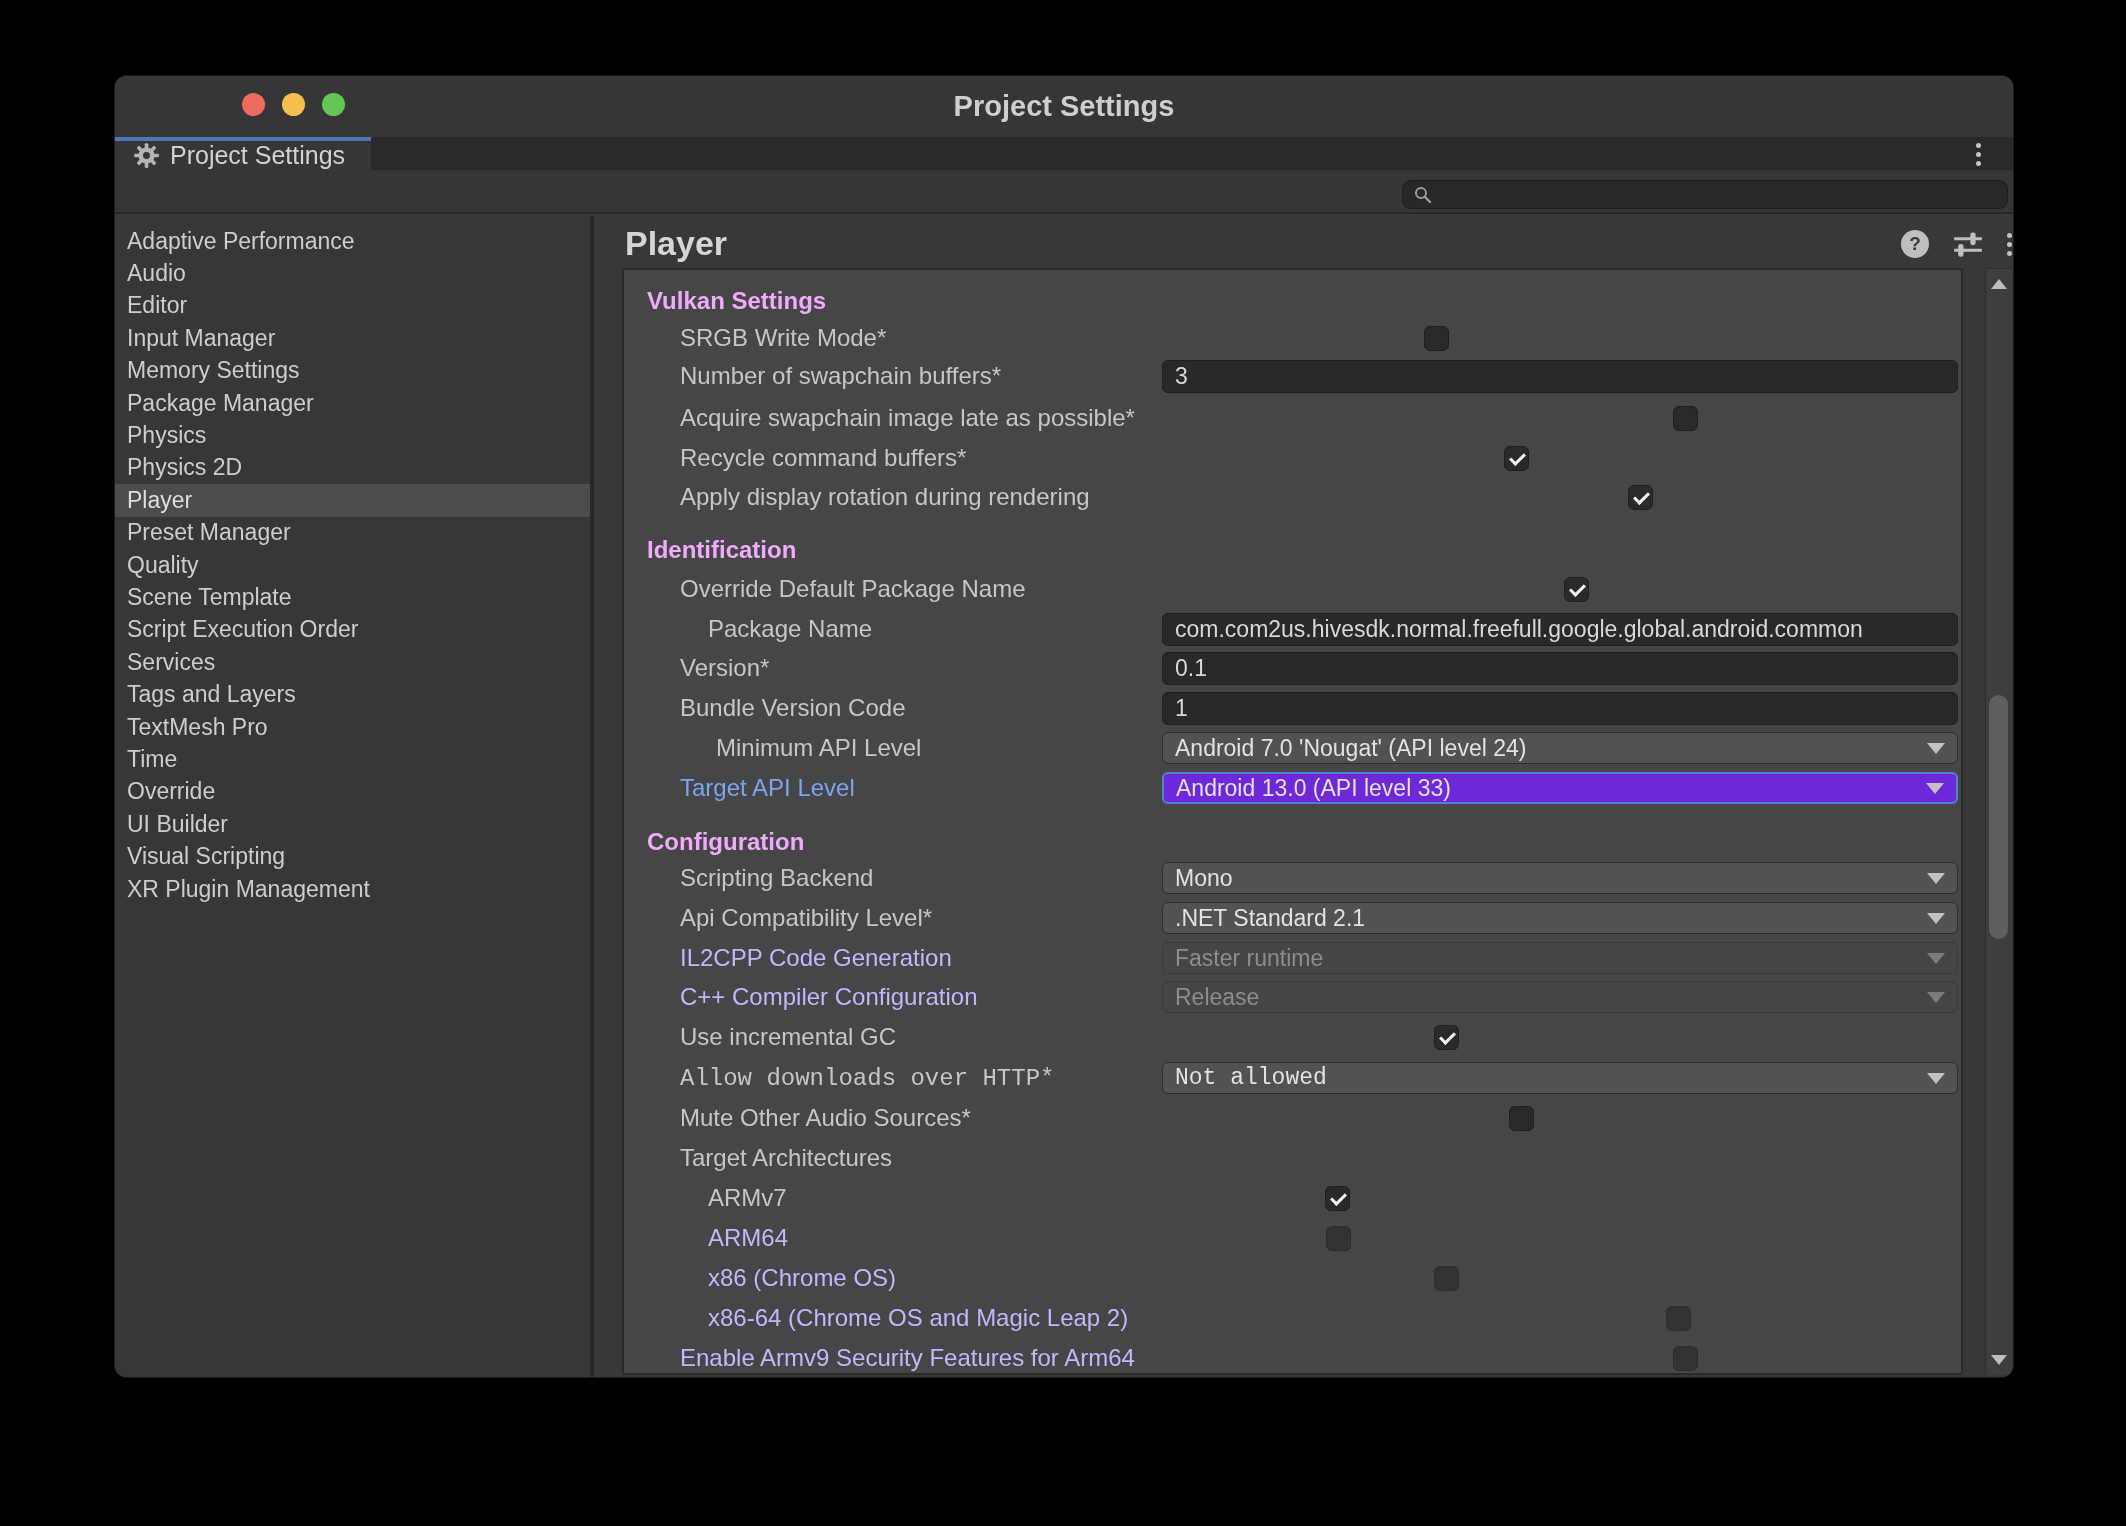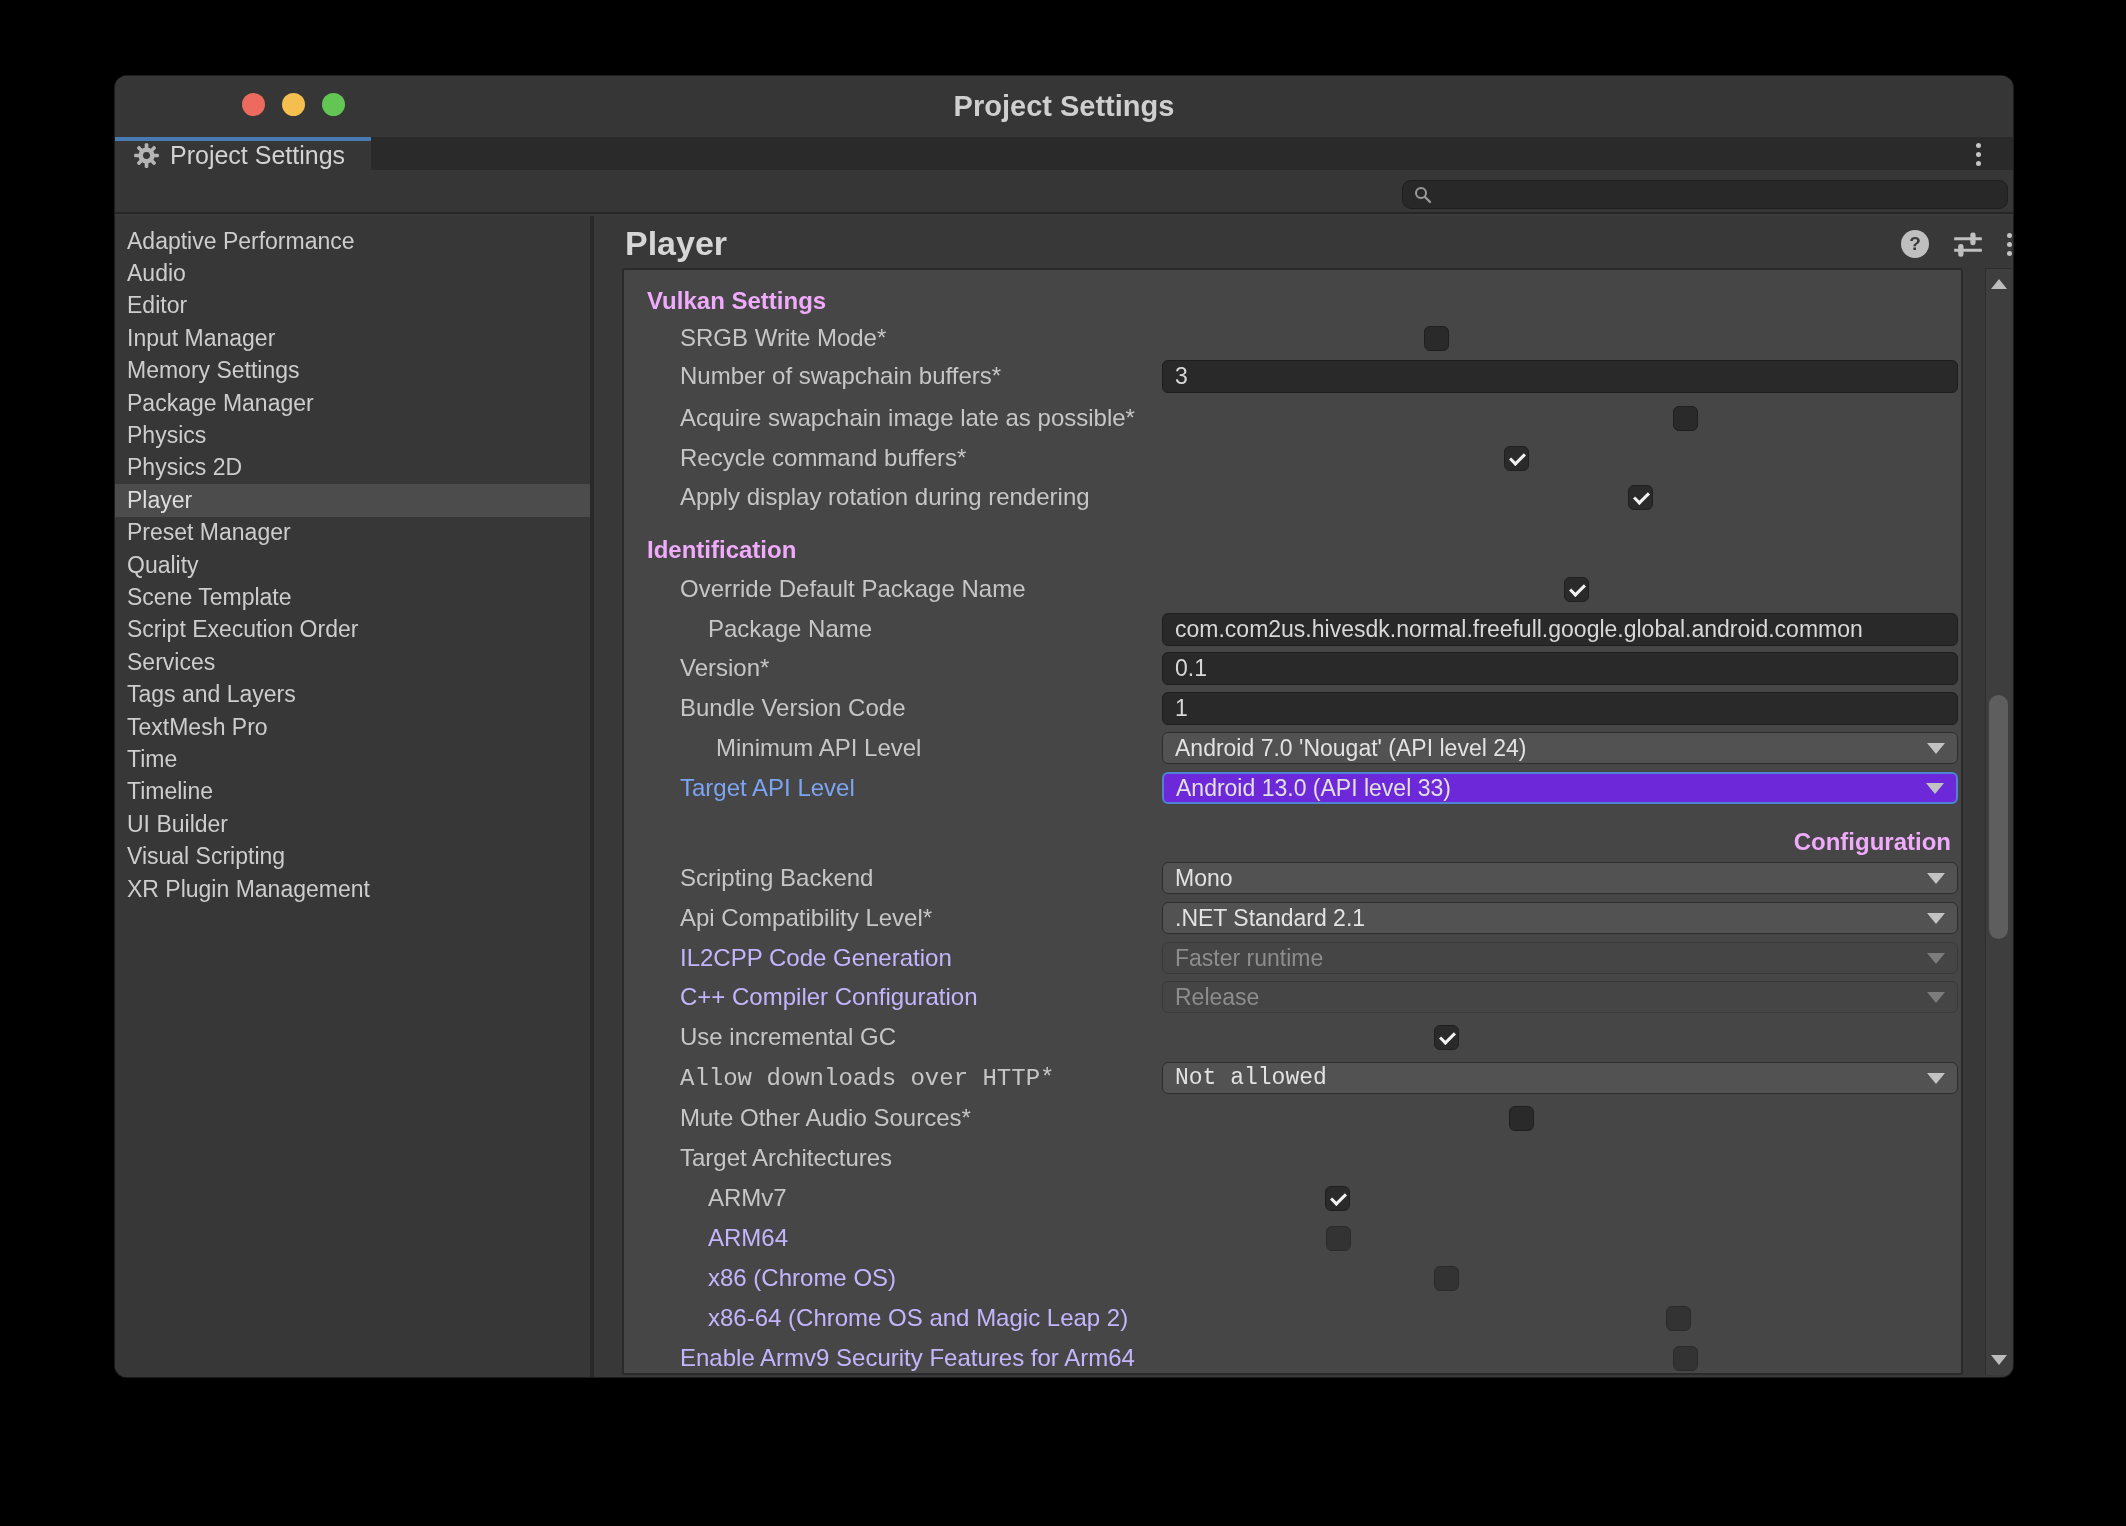--- a/index.html
+++ b/index.html
@@ -169,21 +169,21 @@
         <div class="sidebar-item">
           <span>Tags and Layers</span>
         </div>
         <div class="sidebar-item">
           <span>TextMesh Pro</span>
         </div>
         <div class="sidebar-item">
           <span>Time</span>
         </div>
         <div class="sidebar-item">
-          <span>Timeline</span>
+          <span>Override</span>
         </div>
         <div class="sidebar-item">
           <span>UI Builder</span>
         </div>
         <div class="sidebar-item">
           <span>Visual Scripting</span>
         </div>
         <div class="sidebar-item">
           <span>XR Plugin Management</span>
         </div>
@@ -256,21 +256,21 @@
             <span class="arrow"></span>
           </div>
         </div>
         <div class="row" style="top: 501px;">
           <span class="row-label focused" style="margin-left: 56px;">Target API Level</span>
           <div class="ctrl dropdown focused">
             <span>Android 13.0 (API level 33)</span>
             <span class="arrow"></span>
           </div>
         </div>
-        <div class="row" style="top: 555px; justify-content: flex-end;">
+        <div class="row" style="top: 555px;">
           <span class="row-label header" style="margin-left: 23px;">Configuration</span>
         </div>
         <div class="row" style="top: 591px;">
           <span class="row-label" style="margin-left: 56px;">Scripting Backend</span>
           <div class="ctrl dropdown">
             <span>Mono</span>
             <span class="arrow"></span>
           </div>
         </div>
         <div class="row" style="top: 631px;">

